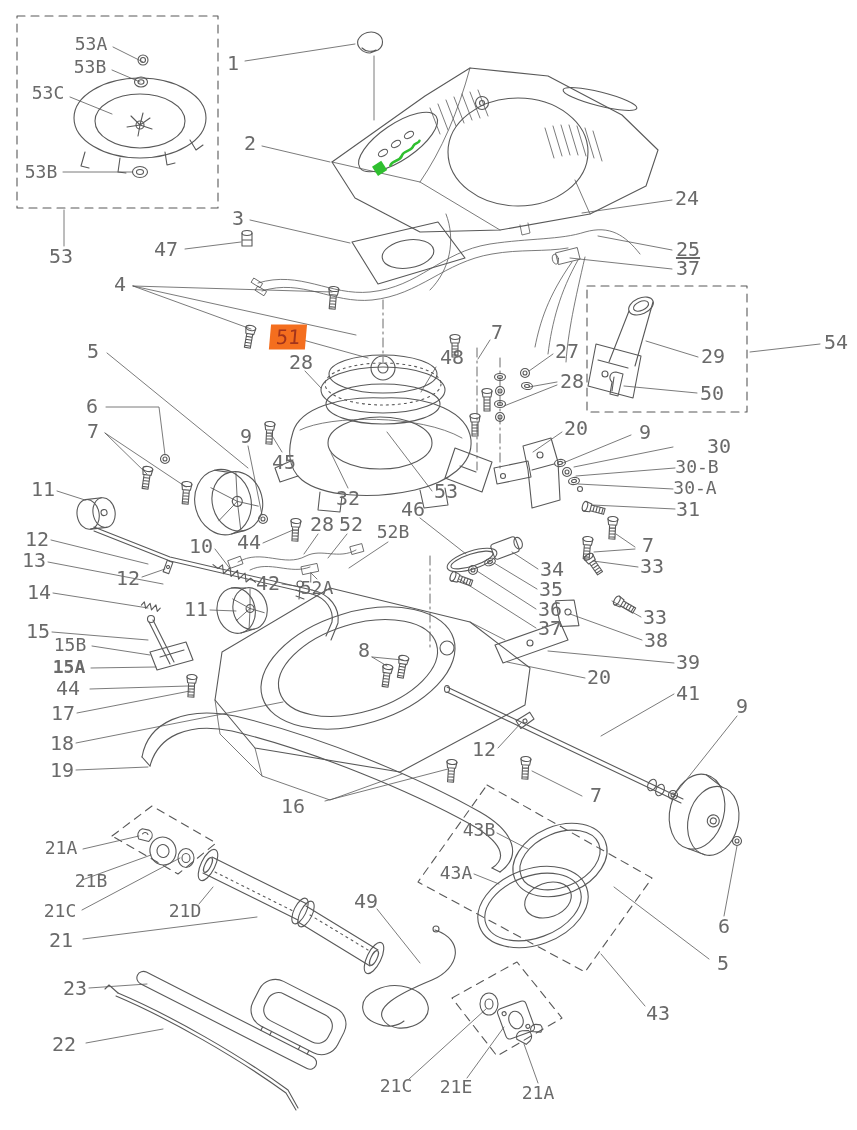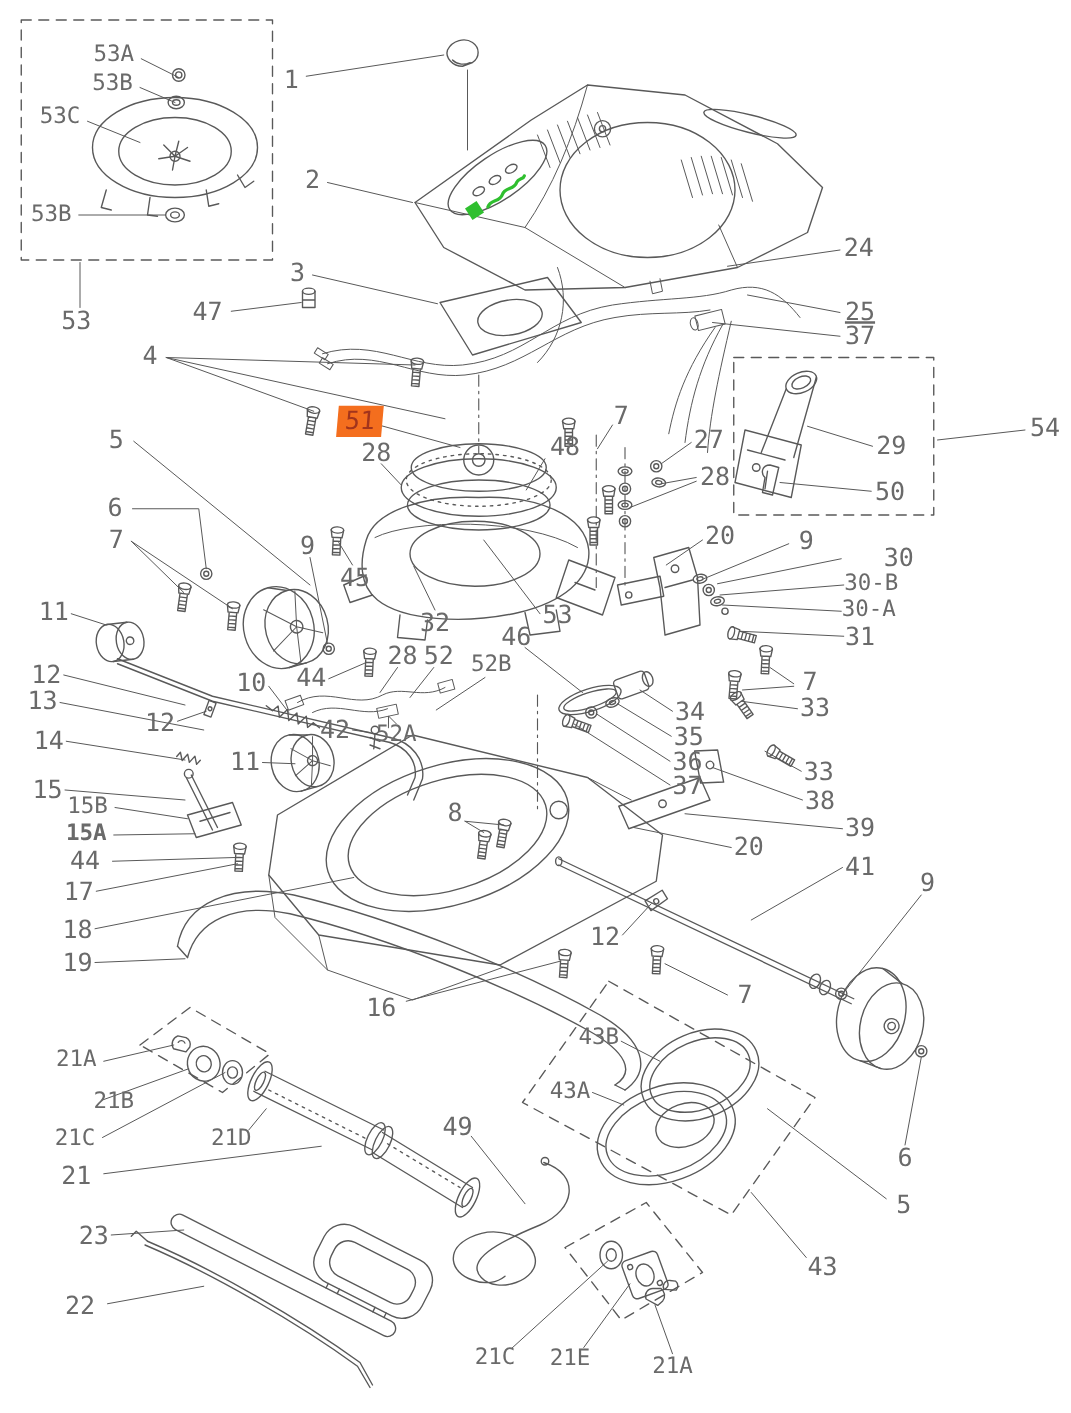--- a/index.html
+++ b/index.html
@@ -443,21 +443,21 @@
       <div class="part-label" style="left: 68px; top: 688px;">44</div>
       <div class="part-label" style="left: 63px; top: 713px;">17</div>
       <div class="part-label" style="left: 688px; top: 662px;">39</div>
       <div class="part-label" style="left: 599px; top: 677px;">20</div>
       <div class="part-label" style="left: 62px; top: 743px;">18</div>
       <div class="part-label" style="left: 688px; top: 693px;">41</div>
       <div class="part-label" style="left: 742px; top: 706px;">9</div>
       <div class="part-label" style="left: 62px; top: 770px;">19</div>
       <div class="part-label" style="left: 364px; top: 650px;">8</div>
       <div class="part-label" style="left: 484px; top: 749px;">12</div>
-      <div class="part-label" style="left: 305px; top: 806px;">16</div>
+      <div class="part-label" style="left: 293px; top: 806px;">16</div>
       <div class="part-label" style="left: 596px; top: 795px;">7</div>
       <div class="part-label long" style="left: 61px; top: 848px;">21A</div>
       <div class="part-label long" style="left: 60px; top: 881px; margin-left: 31px;">21B</div>
       <div class="part-label long" style="left: 479px; top: 830px;">43B</div>
       <div class="part-label long" style="left: 60px; top: 911px;">21C</div>
       <div class="part-label long" style="left: 185px; top: 911px;">21D</div>
       <div class="part-label long" style="left: 456px; top: 873px;">43A</div>
       <div class="part-label" style="left: 61px; top: 940px;">21</div>
       <div class="part-label" style="left: 366px; top: 901px; text-align: right;">49</div>
       <div class="part-label" style="left: 75px; top: 988px;">23</div>

